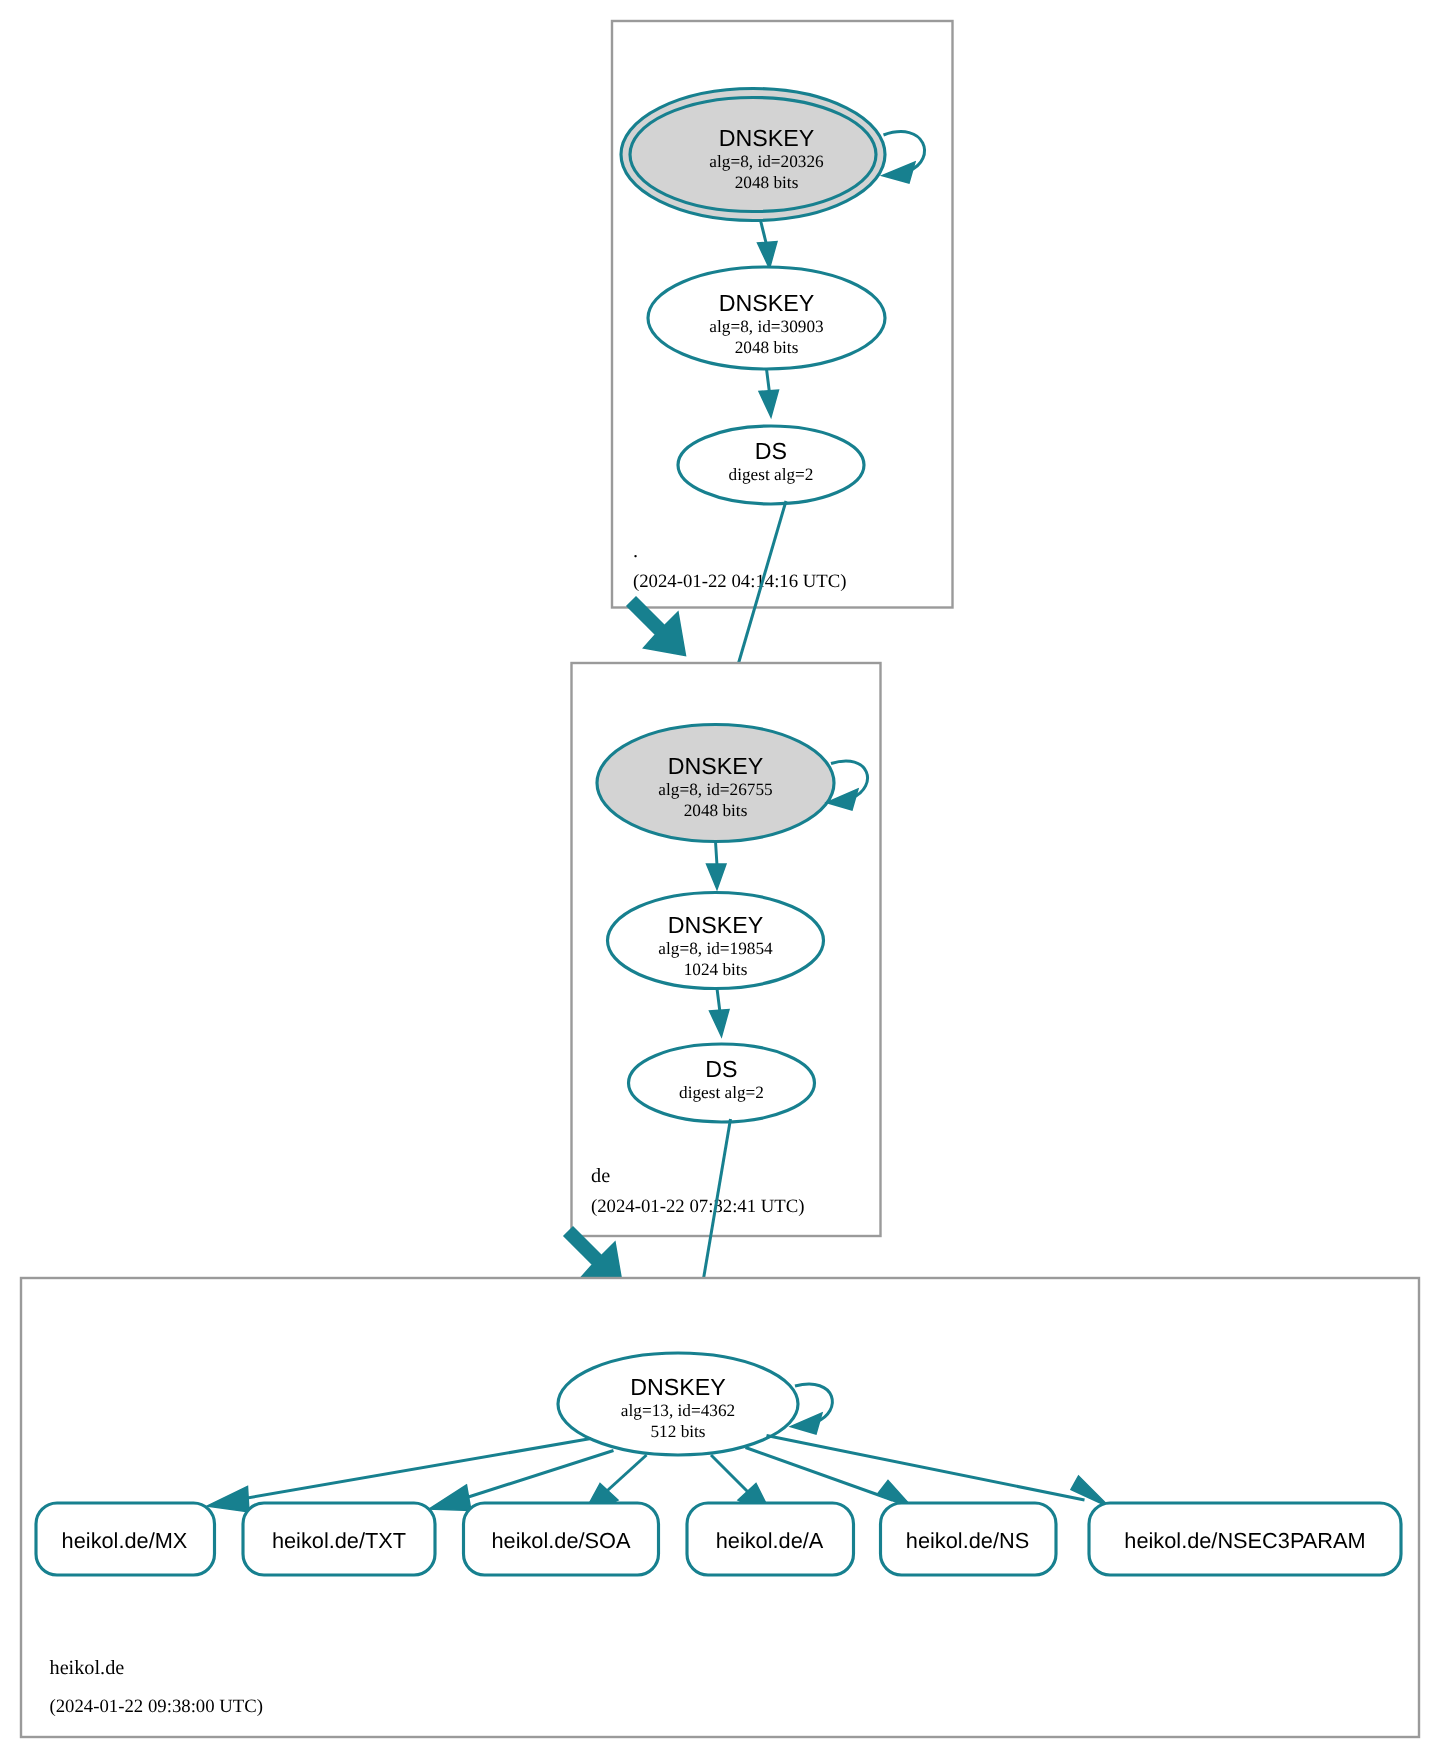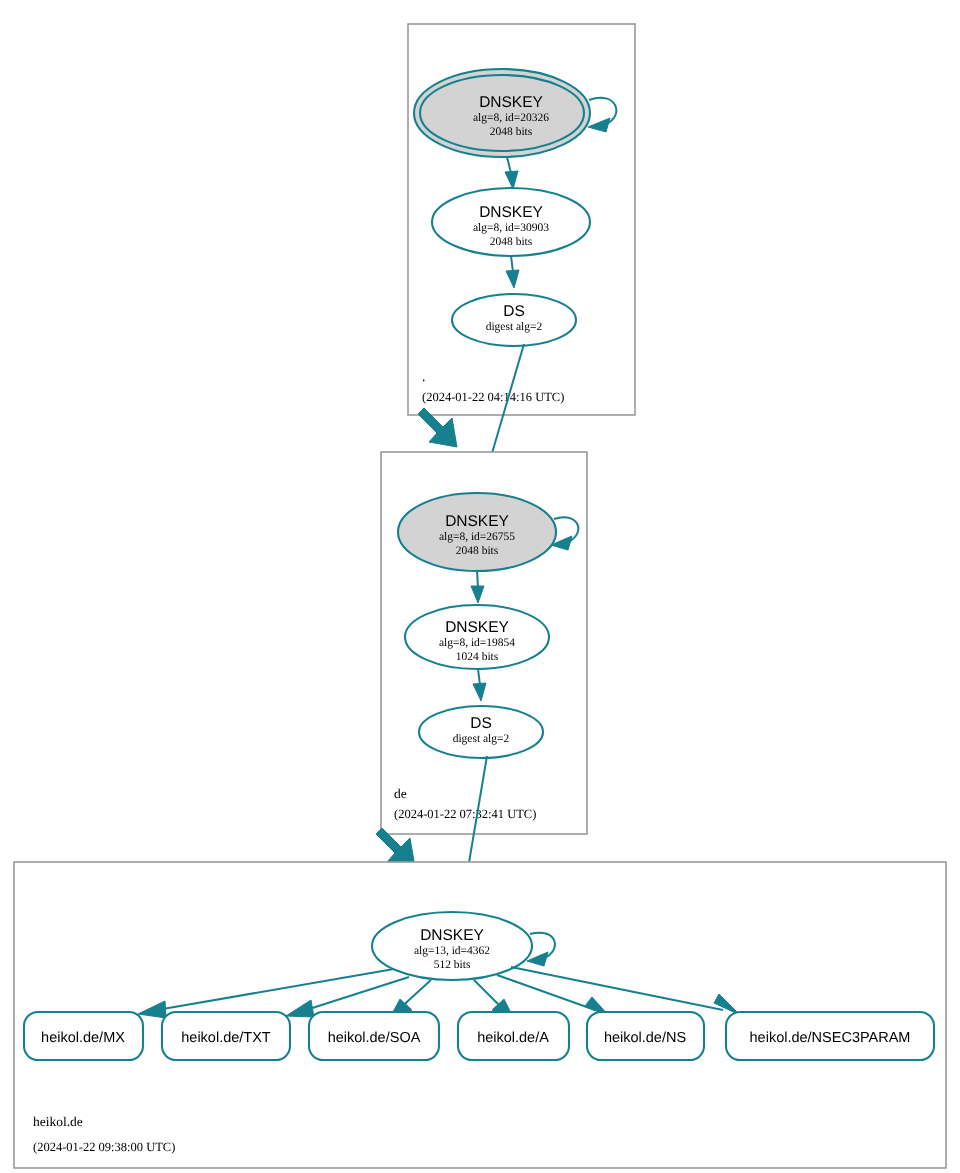--- a/index.html
+++ b/index.html
@@ -10,21 +10,20 @@
   body {
     width: 960px;
     height: 1173px;
     font-family: "Liberation Sans", sans-serif;
     overflow: hidden;
   }
   #diagram-root {
     position: relative;
     width: 960px;
     height: 887px;
-    margin-top: 10px;
   }
   svg#dnssec-graph {
     display: block;
     width: 960px;
     height: 1173px;
     shape-rendering: geometricPrecision;
     text-rendering: geometricPrecision;
   }
   .zone-box {
     fill: #ffffff;

